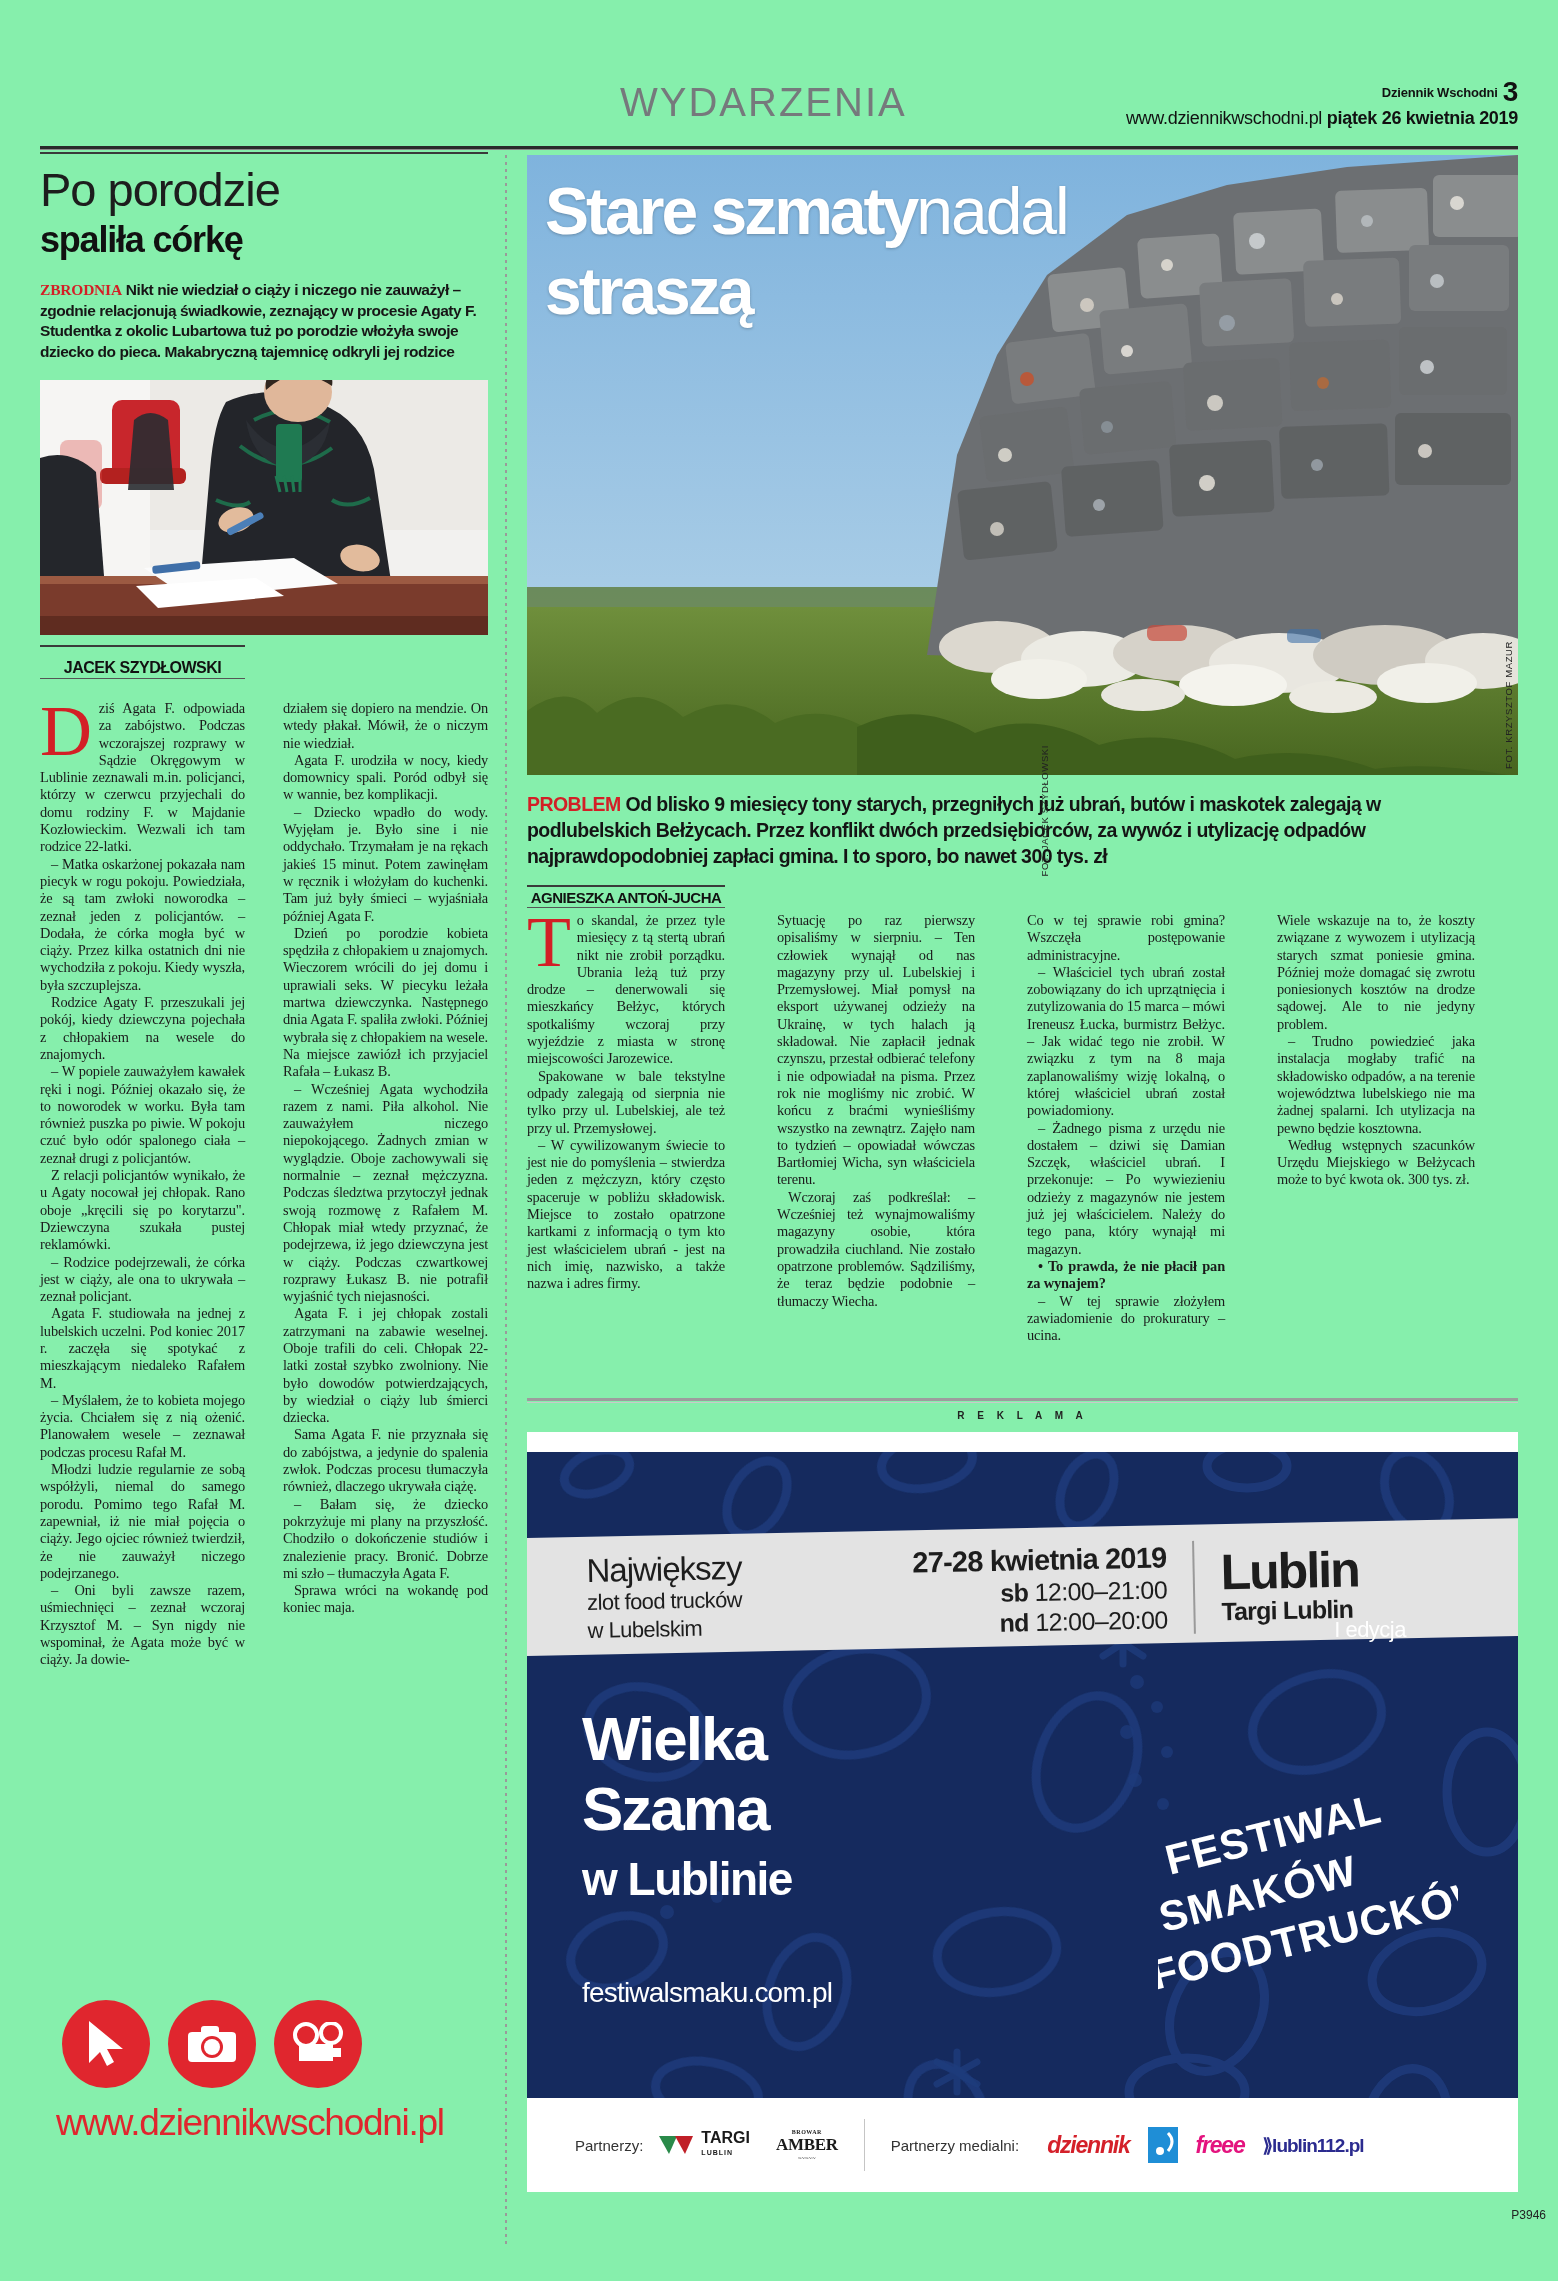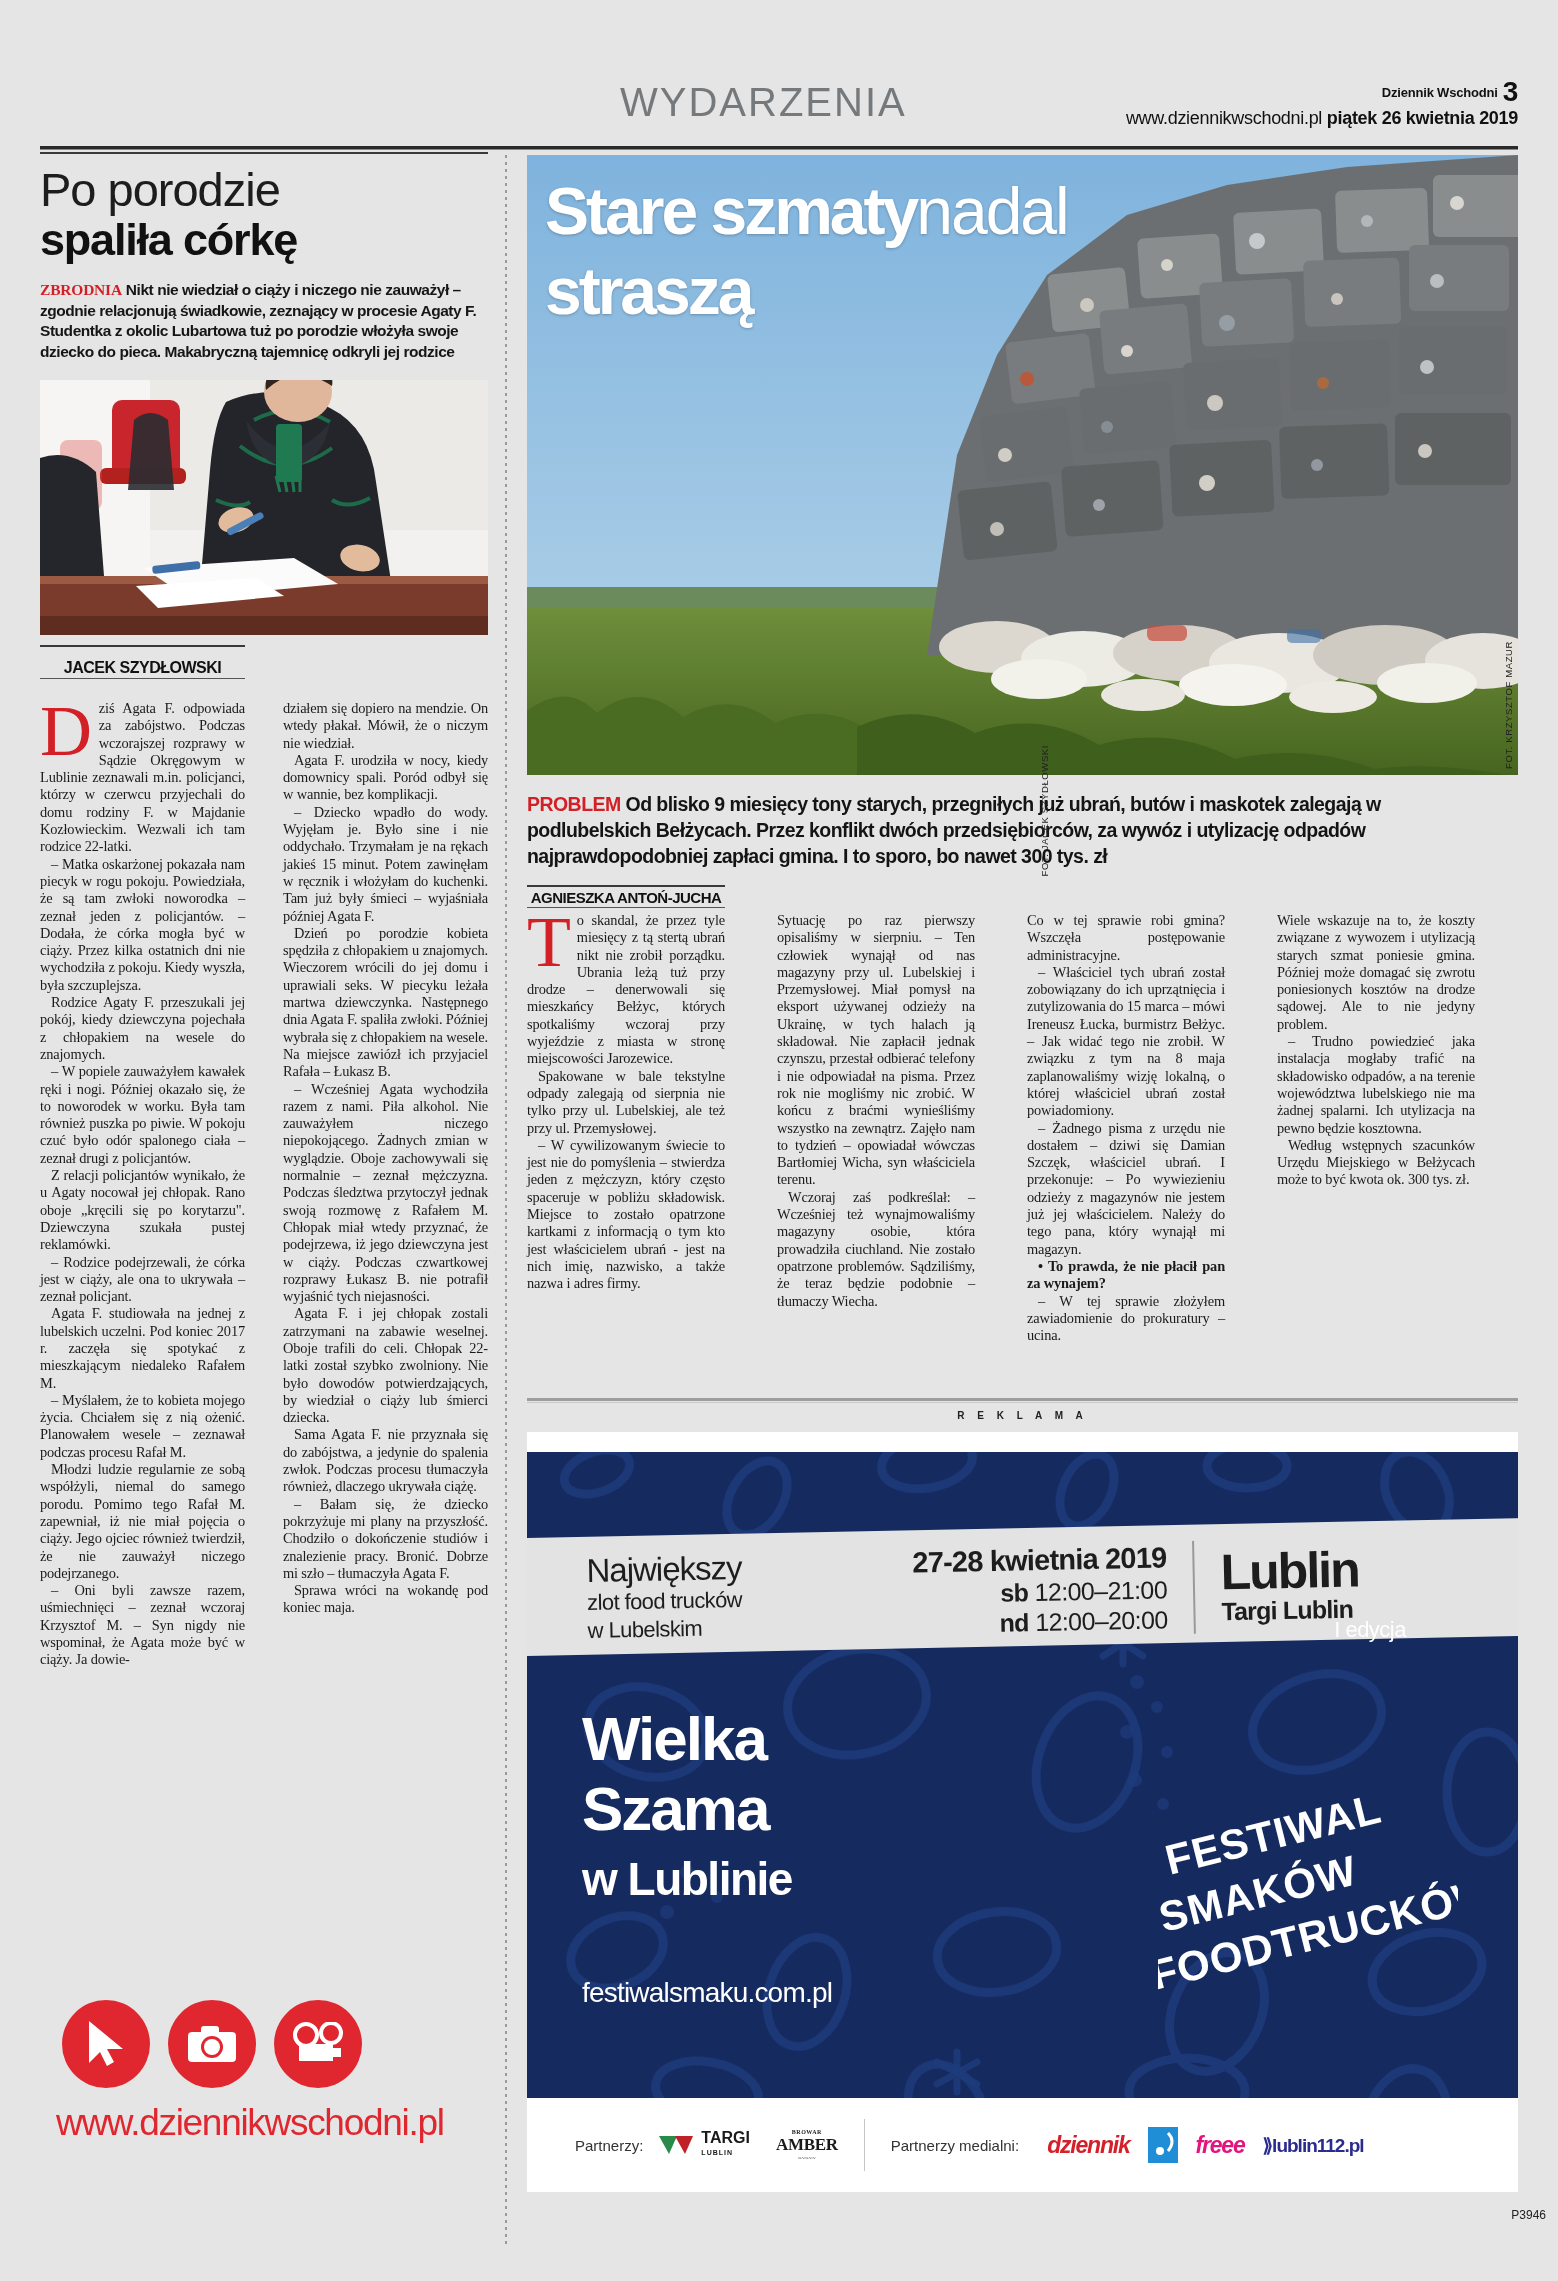--- a/index.html
+++ b/index.html
@@ -1,20 +1,20 @@
 <!DOCTYPE html>
 <html lang="pl"><head>
 <meta charset="utf-8">
 <style>
   html,body{margin:0;padding:0;background:#ffffff;}
   body{
     width:1558px;height:2281px;position:relative;overflow:hidden;
     font-family:"Liberation Serif", serif;color:#1a1a1a;
   }
-  .page{position:absolute;inset:0;background:#e5e5e5;}
+  .page{position:absolute;inset:0;background:#86efac;}
 
   
   .masthead{position:absolute;left:40px;top:88px;width:1478px;height:52px;}
   .masthead-title{
     position:absolute;left:580px;top:-8px;
     font-family:"Liberation Sans", sans-serif;
     font-size:40px;letter-spacing:2px;color:#76797c;font-weight:300;
   }
   .masthead-right{position:absolute;right:0;top:-12px;text-align:right;
     font-family:"Liberation Sans", sans-serif;}
@@ -27,21 +27,21 @@
 
   
   .left-col{position:absolute;left:40px;top:152px;width:448px;}
   .hl-rule{width:448px;height:2px;background:#3a3a3a;margin-bottom:10px;}
   .headline-1{
     font-family:"Liberation Sans", sans-serif;font-weight:300;
     font-size:47px;line-height:52px;letter-spacing:-1px;color:#1d1d1d;
   }
   .headline-2{
     font-family:"Liberation Sans", sans-serif;font-weight:bold;
-    font-size:45px;line-height:52px;letter-spacing:-1.2px;color:#111;margin-top:-2px;
+    font-size:36px;line-height:52px;letter-spacing:-1.2px;color:#111;margin-top:-2px;
   }
   .lede{
     margin-top:14px;width:448px;
     font-family:"Liberation Sans", sans-serif;
     font-size:15.5px;line-height:20.5px;font-weight:bold;letter-spacing:-.45px;color:#161616;
   }
   .lede .kicker{color:#d31f26;font-weight:bold;letter-spacing:-.2px;font-family:Liberation Serif, serif;}
 
   
   .photo-left{

